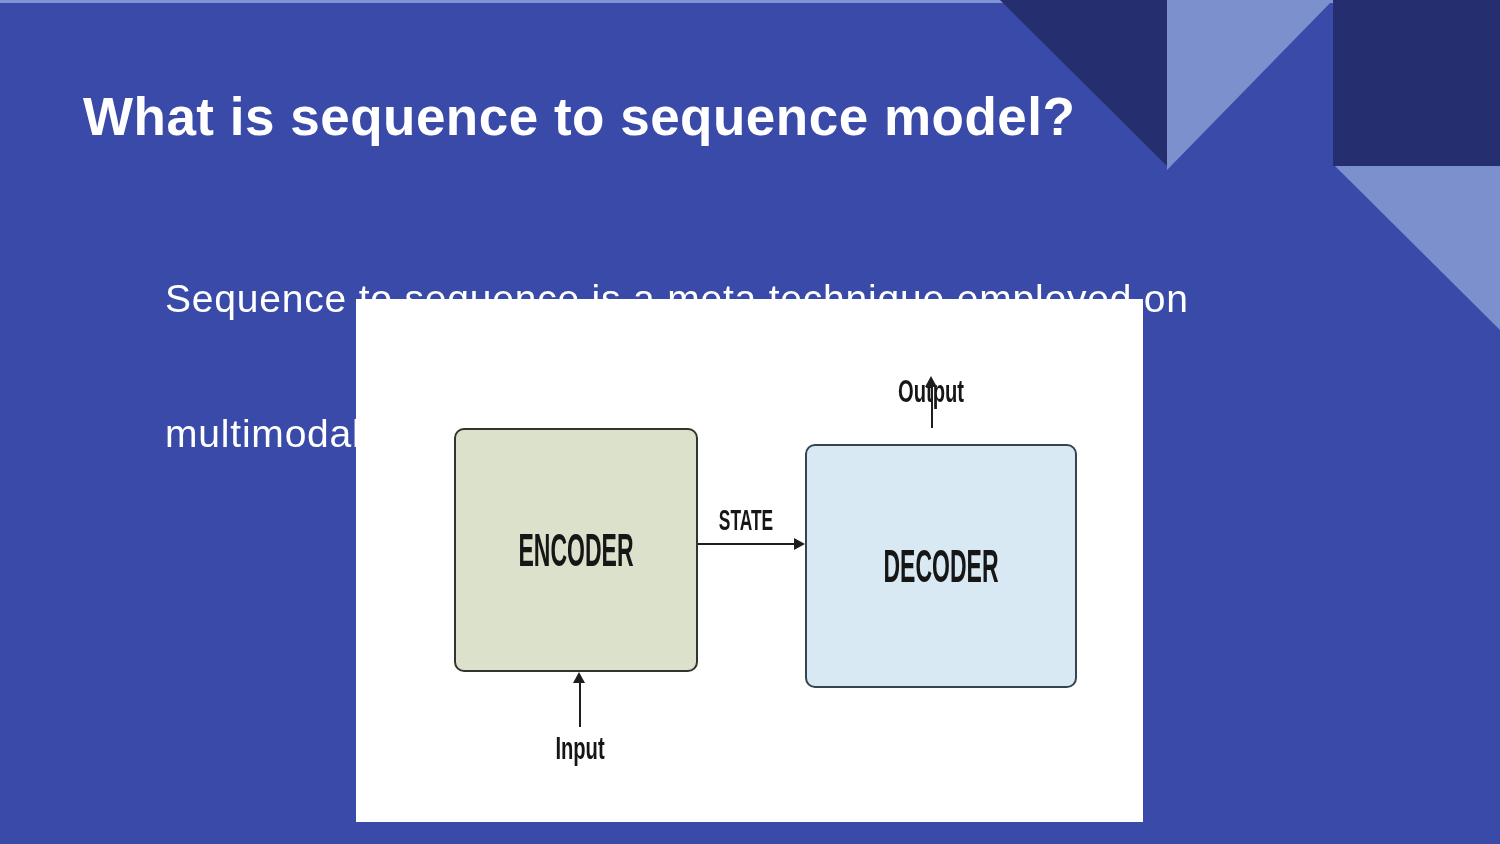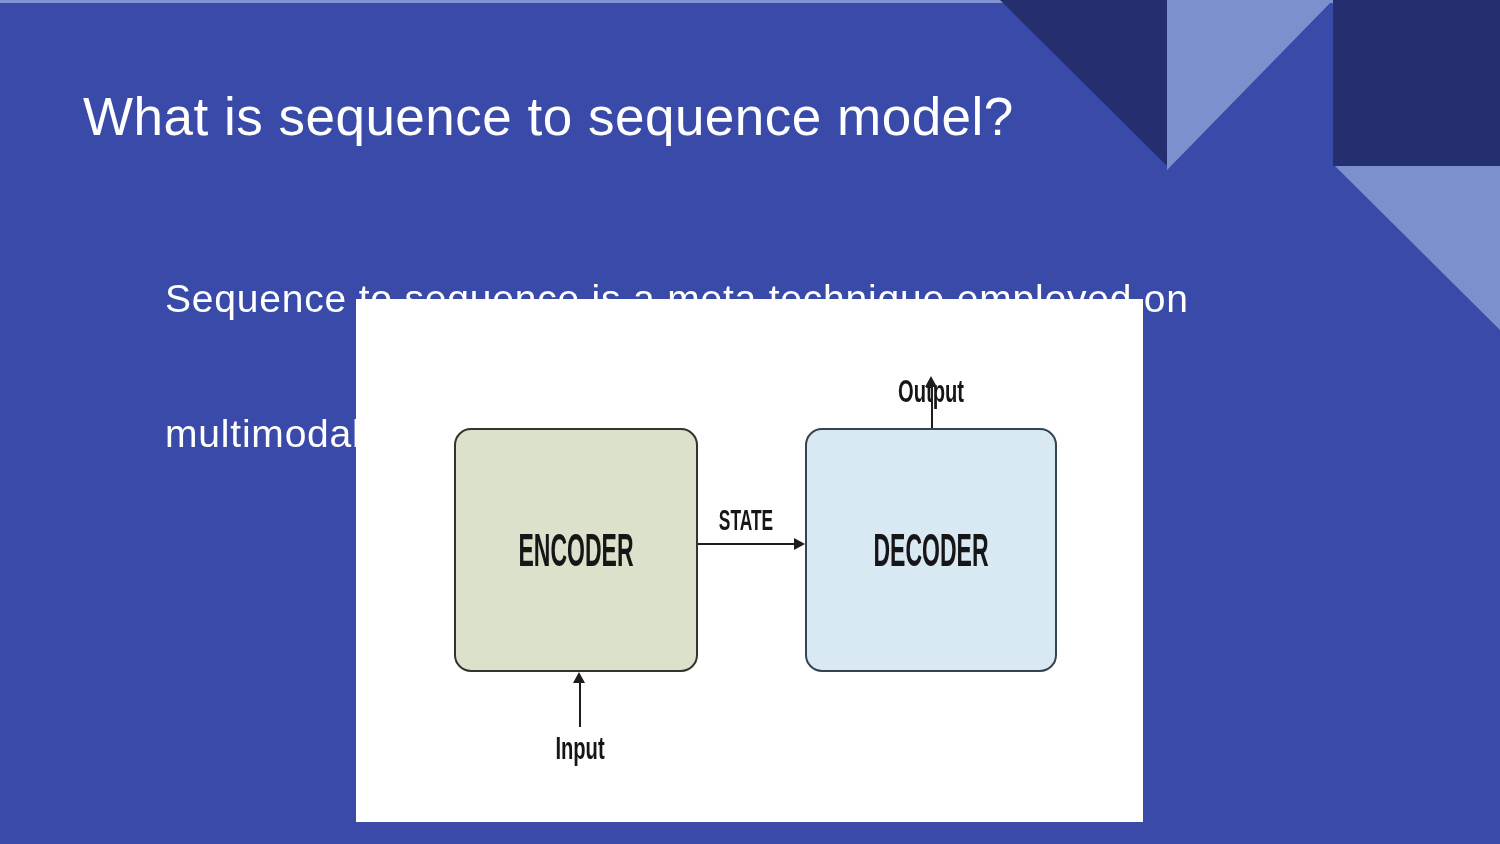--- a/index.html
+++ b/index.html
@@ -27,41 +27,41 @@
   .deco-navy-rect {
     left:1333px; top:0; width:167px; height:166px; background:#252E6E;
   }
   .deco-light-tri-right {
     left:1335px; top:166px; width:165px; height:164px; background:#7D90CE;
     clip-path:polygon(0 0, 100% 0, 100% 100%);
   }
 
   .title {
     position:absolute; left:83px; top:86px;
-    font-size:53px; font-weight:normal; letter-spacing:0.5px;
+    font-size:53px; font-weight:bold; letter-spacing:0.5px;
     color:#FFFFFF; white-space:nowrap;
   }
   .bodytext {
     position:absolute; left:165px; top:186px;
     font-size:39px; line-height:45px; letter-spacing:0.8px;
     color:#FFFFFF; white-space:pre-wrap;
   }
 
   .panel {
     position:absolute; left:356px; top:299px; width:787px; height:523px;
     background:#FFFFFF;
   }
 
   .box {
     position:absolute; width:244px; height:244px; top:129px;
-    border-radius:17px;
+    border-radius:10px;
     display:flex; align-items:center; justify-content:center;
   }
   .box-encoder { left:98px;  background:#DBE1CA; border:2px solid #31352C; }
-  .box-decoder { left:449px; width:252px; background:#D9E9F4; border:2px solid #35444E; }
+  .box-decoder { left:449px; width:272px; background:#D9E9F4; border:2px solid #35444E;margin-top:16px; }
 
   
   .cond { display:inline-block; font-weight:bold; color:#161616; white-space:nowrap; }
   .cond-big   { font-size:46px; transform:scaleX(0.50); }
   .cond-mid   { font-size:31px; transform:scaleX(0.65); }
   .cond-state { font-size:29px; transform:scaleX(0.60); }
 
   .dlabel { position:absolute; transform:translateX(-50%); text-align:center; }
   .lbl-output { left:575px; top:36px;margin-top:39px; }
   .lbl-state  { left:390px; top:205px;text-decoration:underline; }

